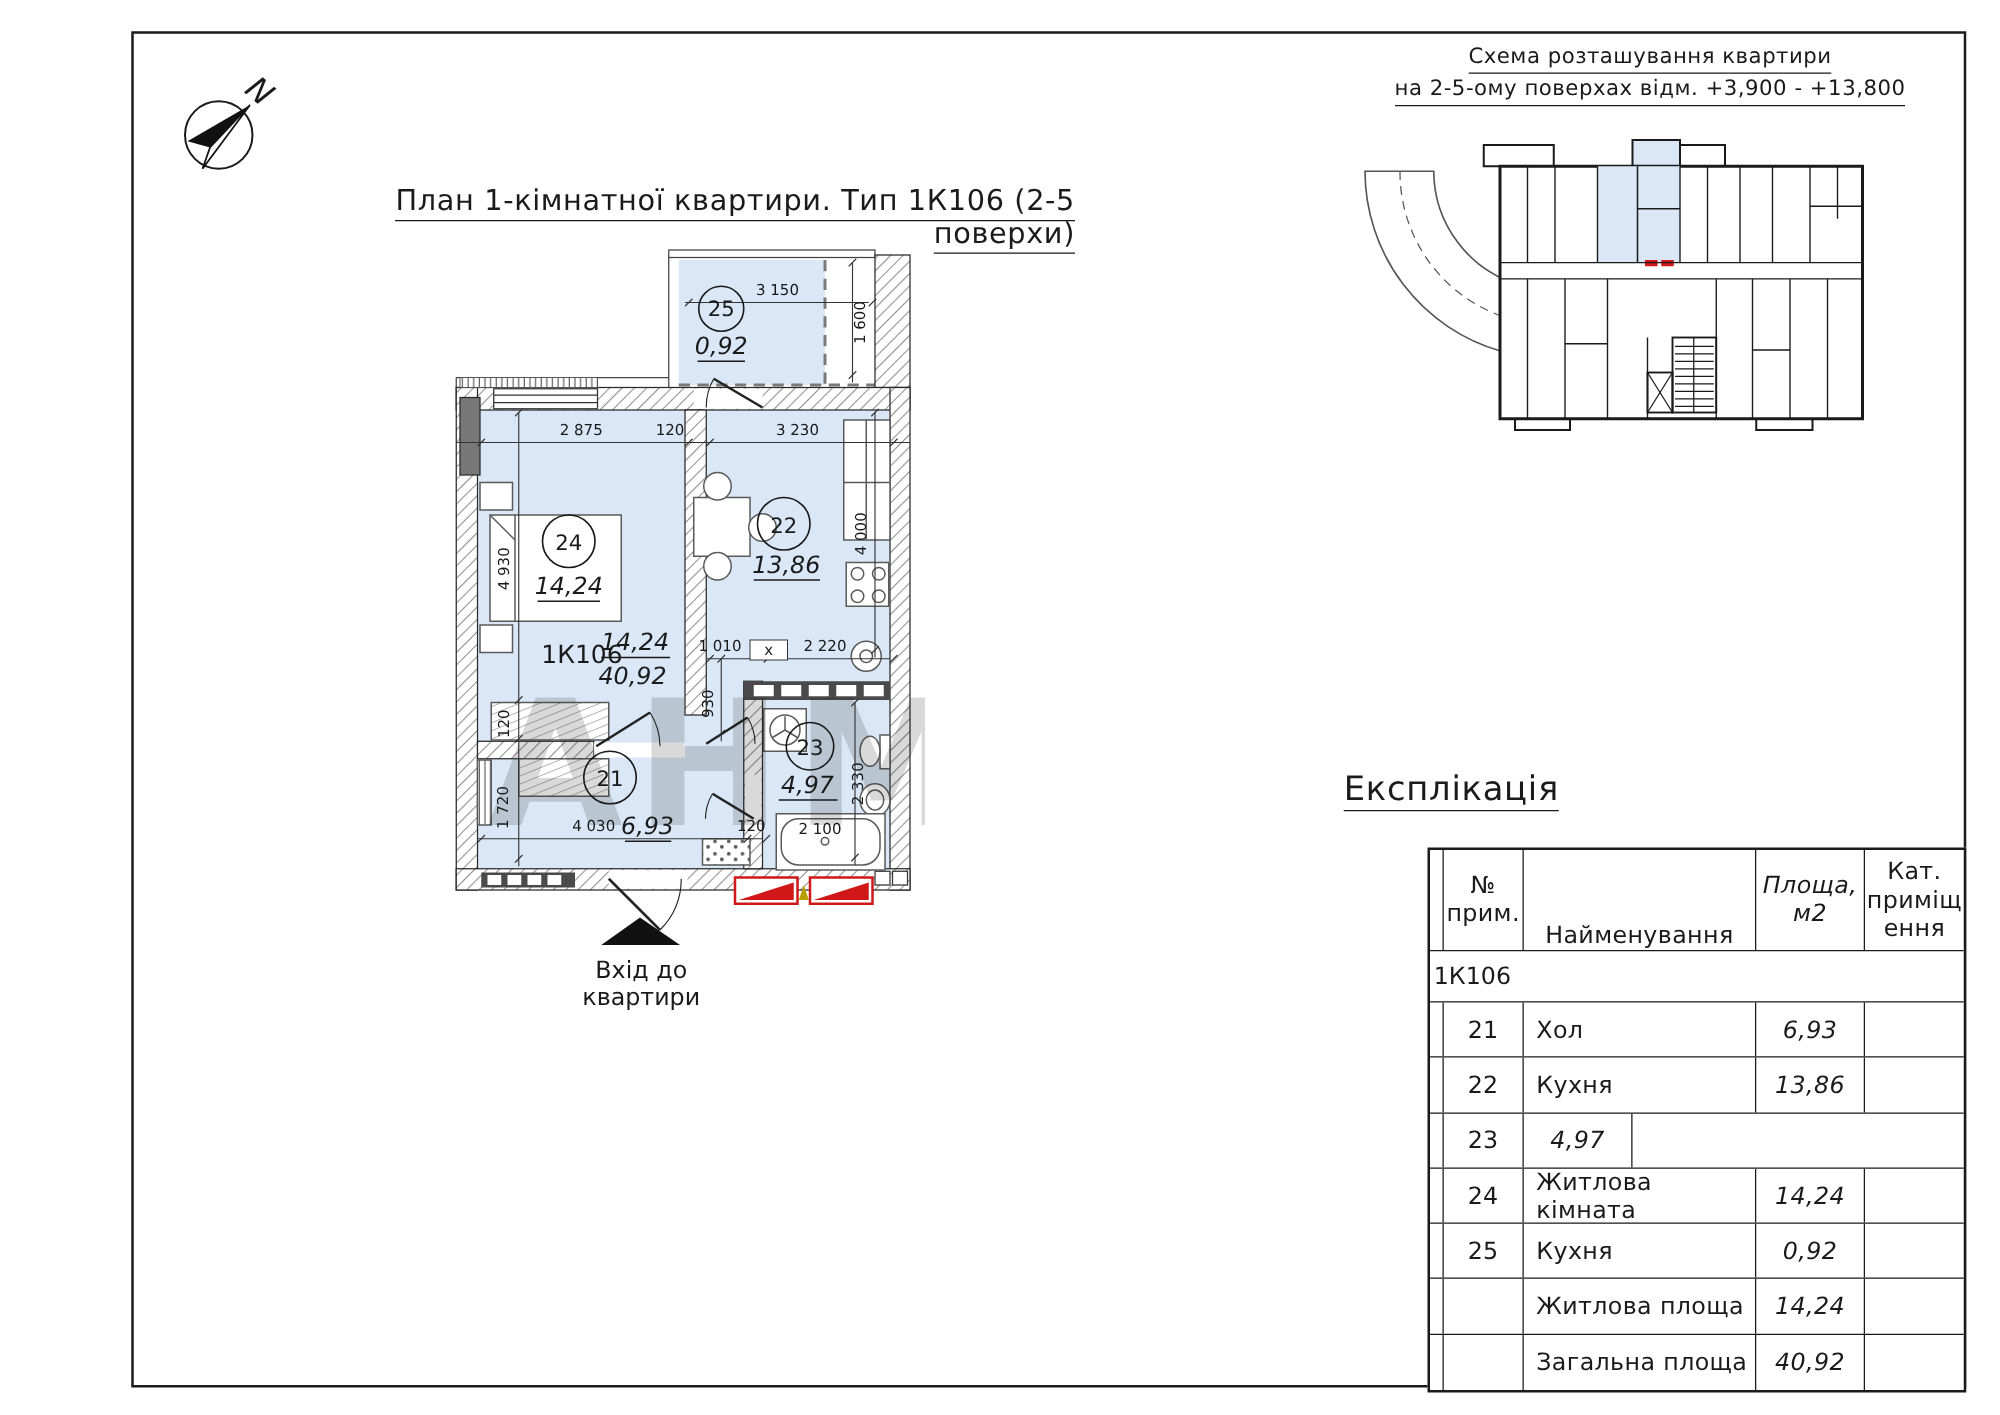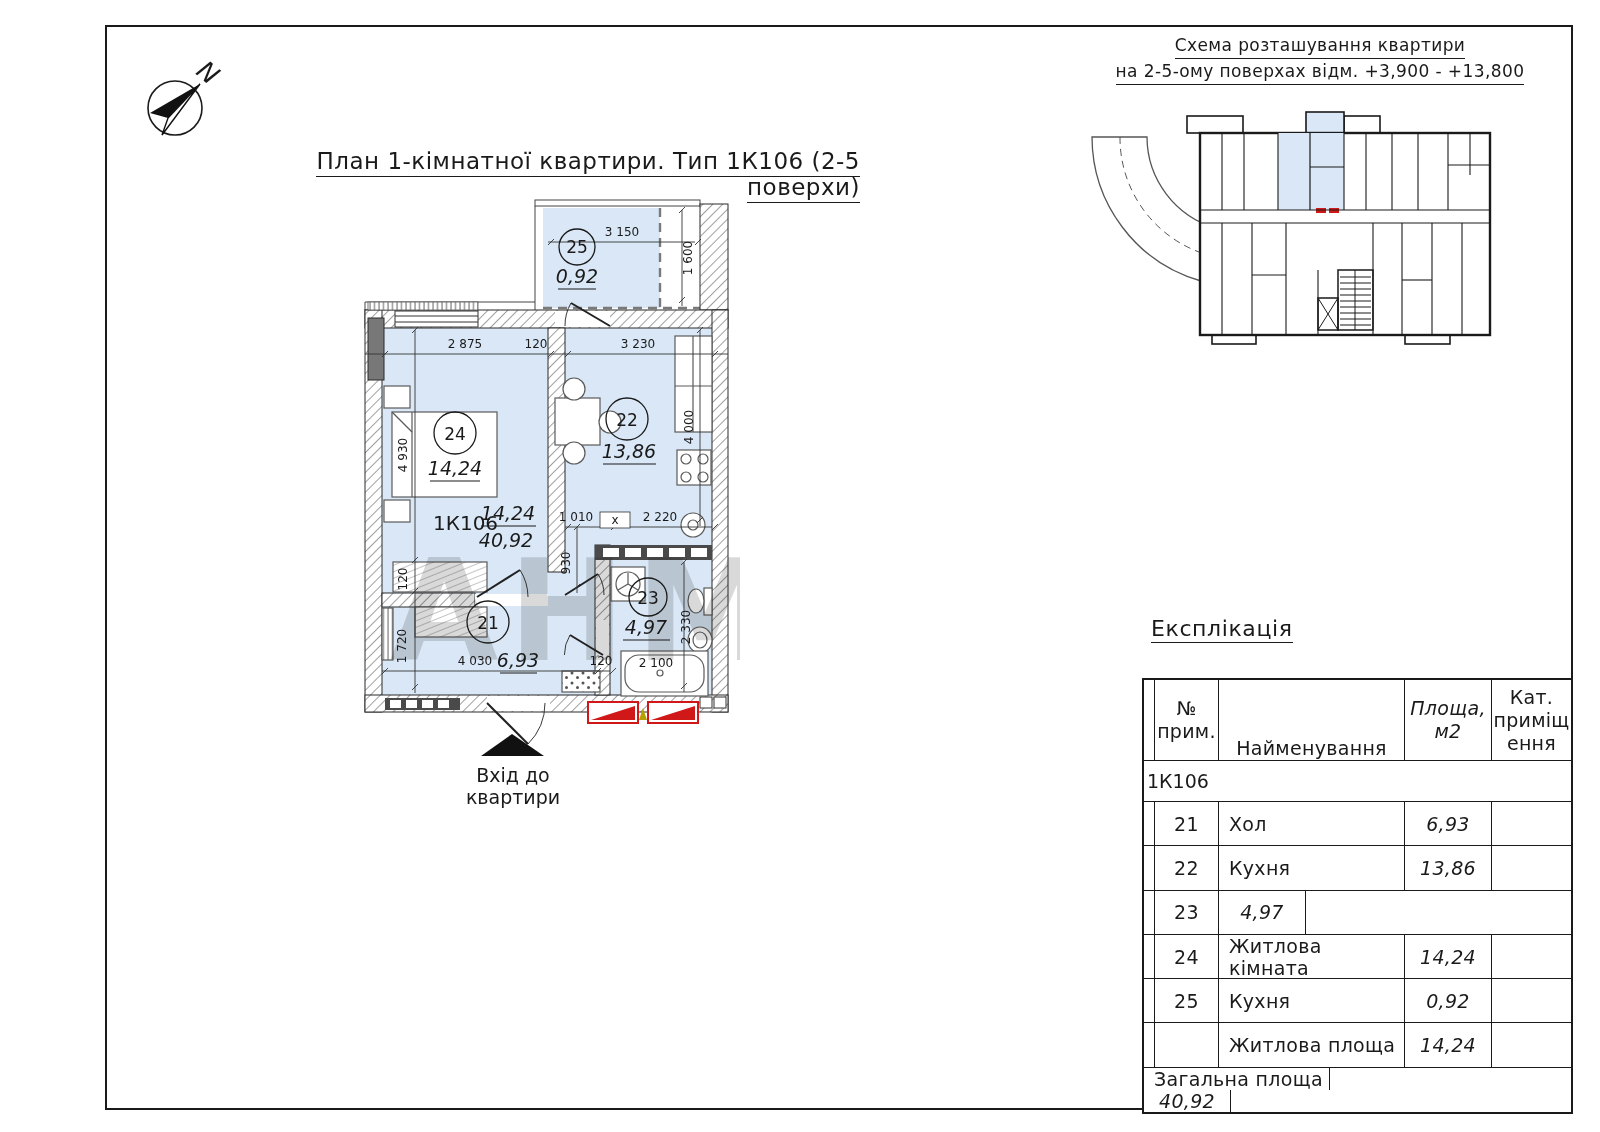--- a/index.html
+++ b/index.html
@@ -3,26 +3,26 @@
 <meta charset="utf-8">
 <style>
   html,body{margin:0;padding:0;background:#ffffff;}
   body{width:1600px;height:1132px;position:relative;font-family:"DejaVu Sans",sans-serif;color:#1a1a1a;}
   .abs{position:absolute;}
   #frame{left:105px;top:25px;width:1464px;height:1081px;border:2px solid #1a1a1a;}
   #plan-title{left:260px;top:148px;width:600px;text-align:right;font-size:23px;}
   #plan-title span{border-bottom:1.6px solid #1a1a1a;padding-bottom:2px;letter-spacing:.5px;}
   #schema-title{left:1110px;top:33px;width:420px;text-align:center;font-size:17px;line-height:25px;}
   #schema-title span{display:inline-block;border-bottom:1.5px solid #1a1a1a;letter-spacing:.4px;}
-  #expl-title{left:1151px;top:616px;font-size:22px;}
+  #expl-title{left:1075px;top:616px;font-size:27px;}
   #expl-title span{border-bottom:1.6px solid #1a1a1a;padding-bottom:1px;letter-spacing:.6px;}
   
   #etable{left:1142px;top:678px;width:431px;border:2px solid #1a1a1a;box-sizing:border-box;background:#fff;}
   .erow{display:flex;border-bottom:1.5px solid #1a1a1a;box-sizing:border-box;}
-  .erow:last-child{border-bottom:none;flex-direction:column;}
+  .erow:last-child{border-bottom:none;}
   .ecell{box-sizing:border-box;border-right:1.5px solid #1a1a1a;display:flex;align-items:center;justify-content:center;
          font-size:19px;letter-spacing:.3px;}
   .ecell:last-child{border-right:none;}
   .c-strip{width:11px;}
   .c-num{width:64px;}
   .c-name{width:186px;justify-content:flex-start;padding-left:10px;}
   .c-area{width:87px;font-style:italic;}
   .c-cat{flex:1;}
   .ehead{height:81px;}
   .ehead .ecell{flex-direction:column;line-height:23px;}

